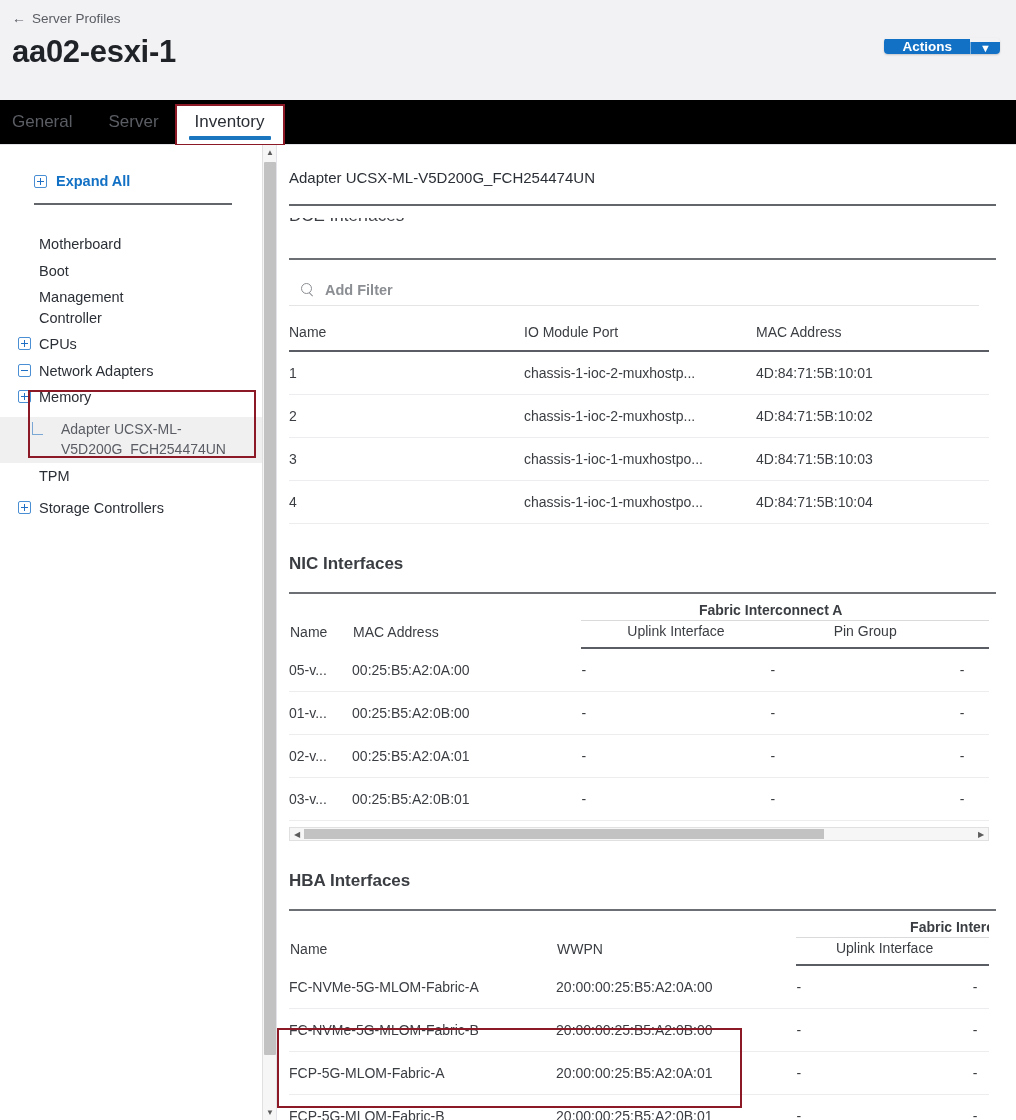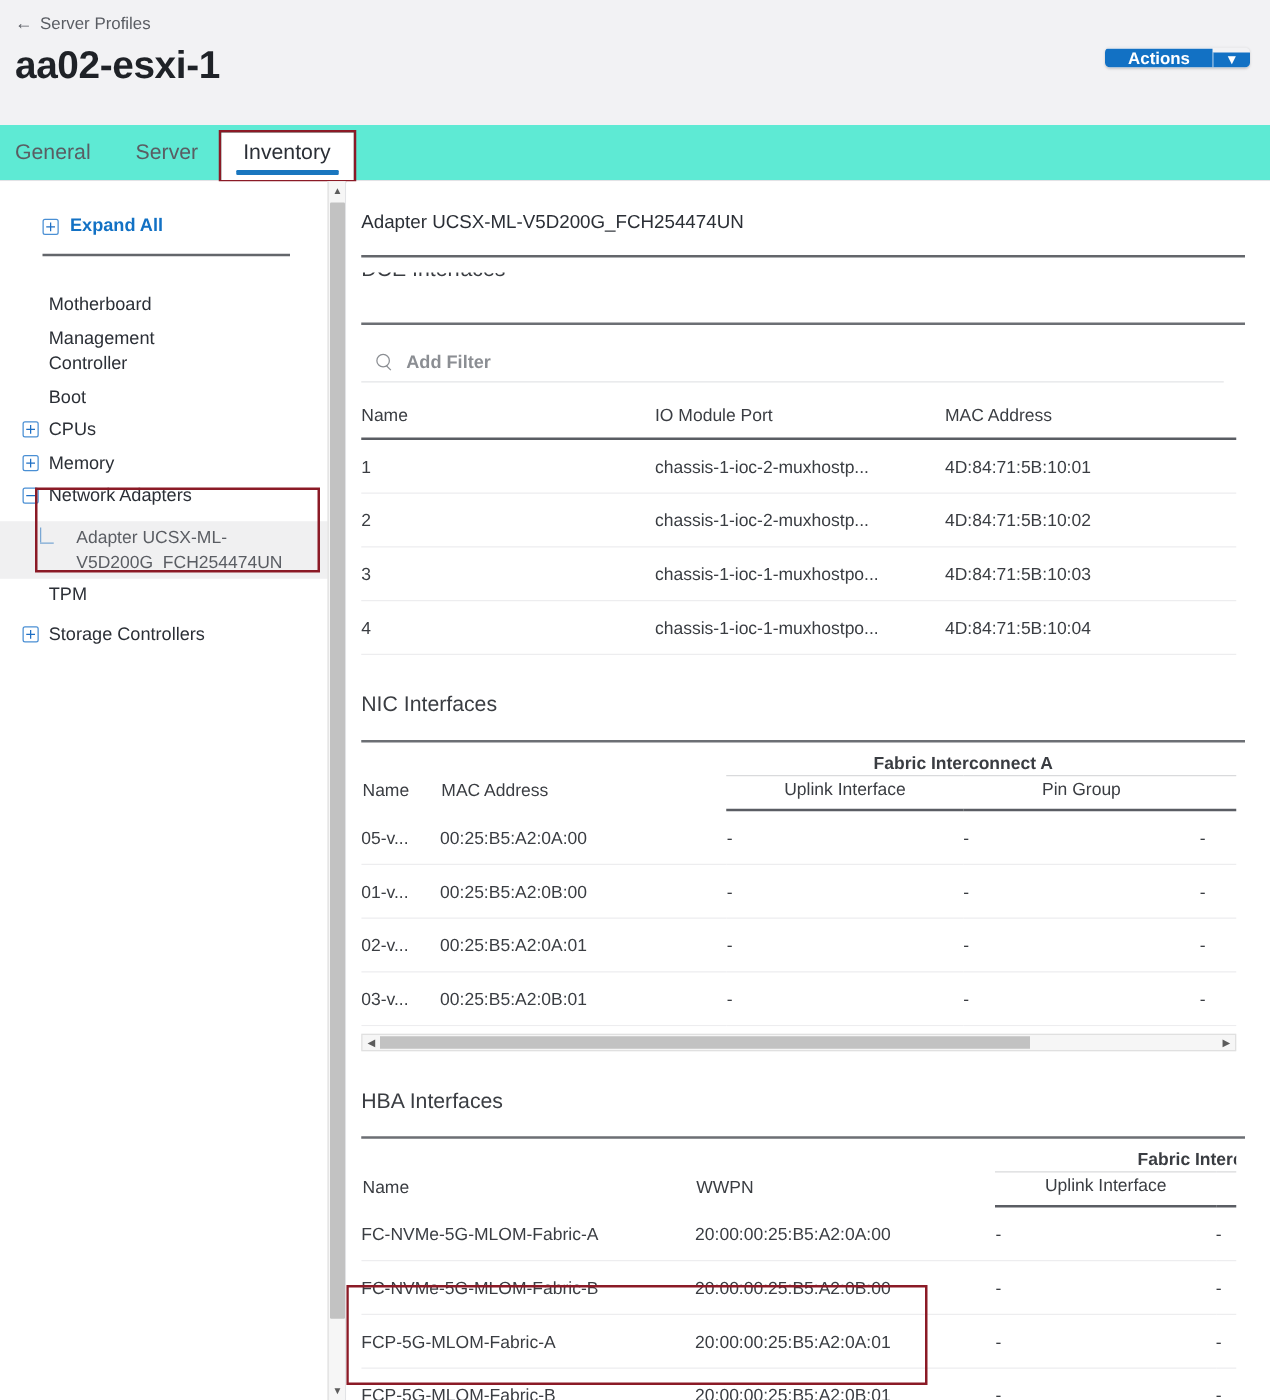--- a/index.html
+++ b/index.html
@@ -45,21 +45,21 @@
   .actions-caret {
     background: #1271c4; color: #fff; width: 30px;
     display: flex; align-items: center; justify-content: center;
     border-left: 1px solid rgba(255,255,255,.45); cursor: pointer;
     font-size: 11px;
   }
 
   
   .tabs {
     display: flex; align-items: flex-end; gap: 0;
-    padding-left: 8px; height: 44px; background: #5eead4;
+    padding-left: 8px; height: 44px; background: #000000;
     position: relative;
   }
   .tab {
     position: relative; font-size: 17px; color: #5a5d63;
     padding: 6px 18px 12px 18px; cursor: pointer; font-weight: normal;
   }
   .tab:first-child { padding-left: 4px; }
   .tab.active { color: #2b2f36; }
   .tab.active::after {
     content: ""; position: absolute; left: 12px; right: 12px; bottom: 4px;
@@ -169,21 +169,21 @@
   .rule-dark.thin { height: 2px; background: #6c6f74; }
 
   .section-title-clip {
     height: 22px; overflow: hidden; position: relative; margin-top: 12px;
   }
   .section-title-clip .inner {
     position: absolute; top: -12px; left: 0;
     font-size: 17px; color: #3a3d42; font-weight: normal;
   }
   .section-title {
-    font-size: 17px; color: #3a3d42; font-weight: normal;
+    font-size: 17px; color: #3a3d42; font-weight: bold;
     margin-top: 30px;
   }
 
   .filter-row {
     display: flex; align-items: center; gap: 10px;
     margin-top: 22px; padding-bottom: 7px;
     border-bottom: 1px solid #e4e5e7; width: 690px;
   }
   .search-icon {
     width: 14px; height: 14px; position: relative; flex: 0 0 14px;
@@ -280,37 +280,37 @@
     </div>
     <div class="sidebar-divider"></div>
 
     <div class="tree">
       <div class="tree-row">
         <span class="spacer"></span>
         <span class="tree-label">Motherboard</span>
       </div>
       <div class="tree-row">
         <span class="spacer"></span>
+        <span class="tree-label">Boot</span>
+      </div>
+      <div class="tree-row">
+        <span class="spacer"></span>
         <span class="tree-label" style="max-width:120px">Management Controller</span>
-      </div>
-      <div class="tree-row">
-        <span class="spacer"></span>
-        <span class="tree-label">Boot</span>
       </div>
       <div class="tree-row">
         <span class="box-icon plus"></span>
         <span class="tree-label">CPUs</span>
       </div>
       <div class="tree-row">
+        <span class="box-icon"></span>
+        <span class="tree-label">Network Adapters</span>
+      </div>
+      <div class="tree-row">
         <span class="box-icon plus"></span>
         <span class="tree-label">Memory</span>
-      </div>
-      <div class="tree-row">
-        <span class="box-icon"></span>
-        <span class="tree-label">Network Adapters</span>
       </div>
       <div class="tree-row child selected tree-sub">
         <span class="l-connector"></span>
         <span class="tree-label" style="max-width:185px">Adapter UCSX-ML-V5D200G_FCH254474UN</span>
       </div>
       <div class="tree-row">
         <span class="spacer"></span>
         <span class="tree-label">TPM</span>
       </div>
       <div class="tree-row" style="margin-top:6px">

